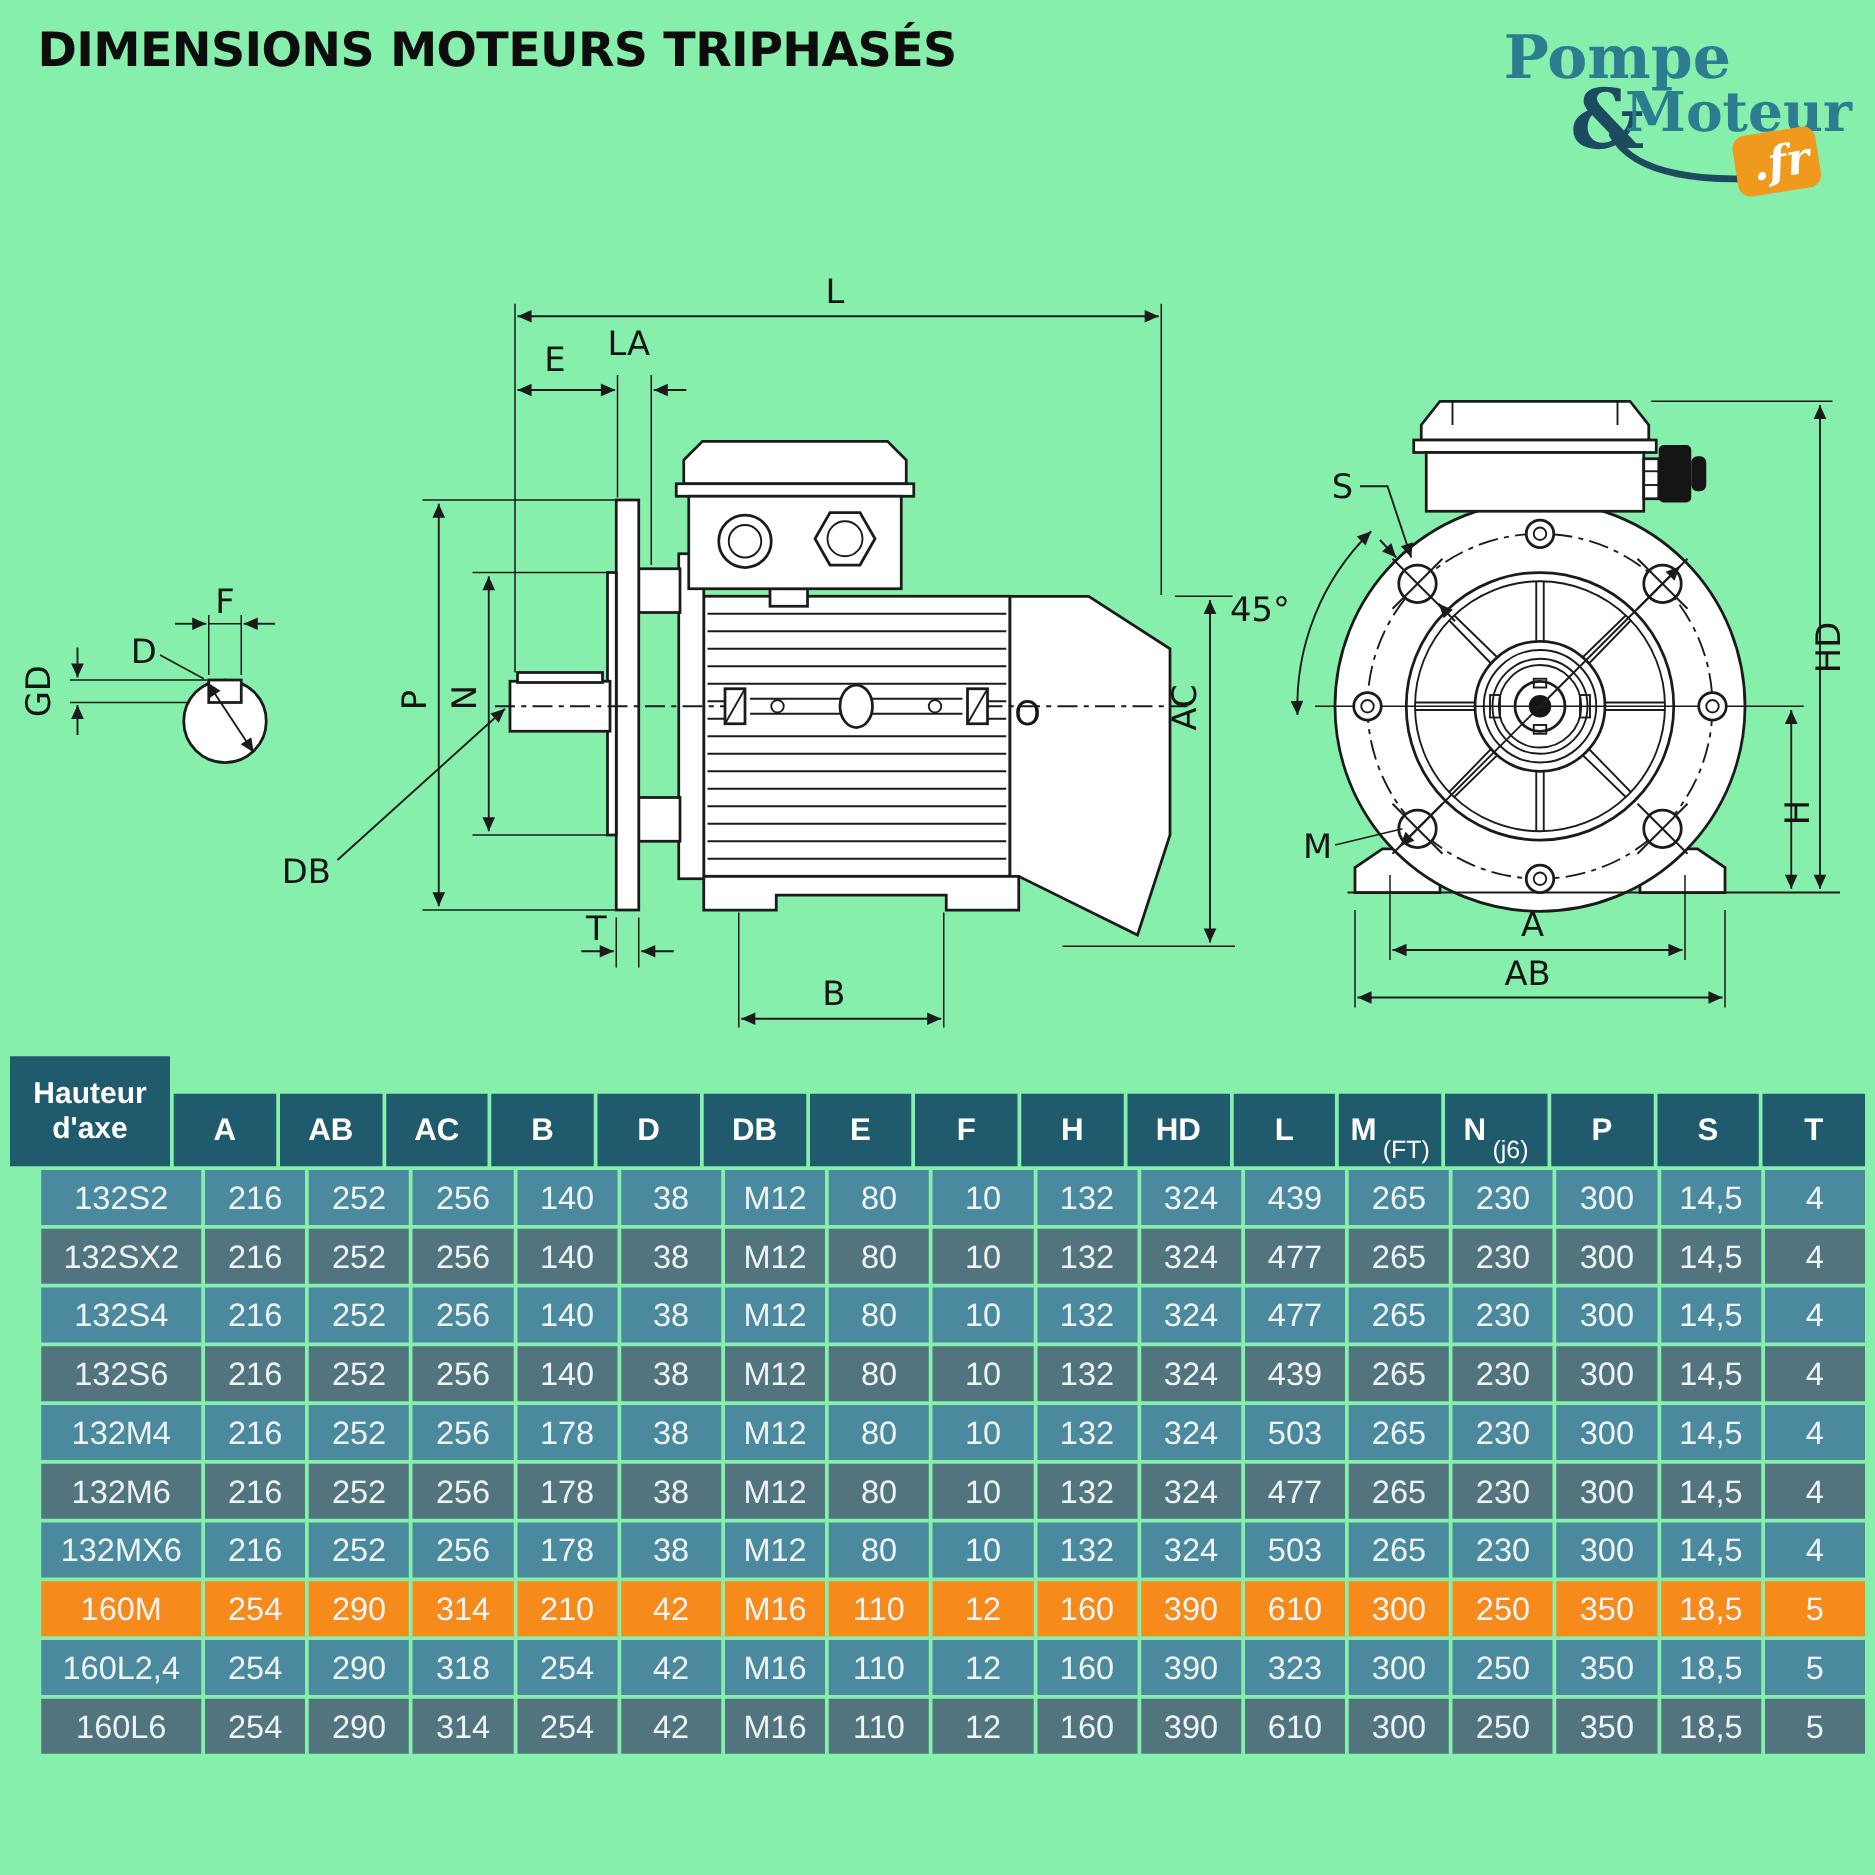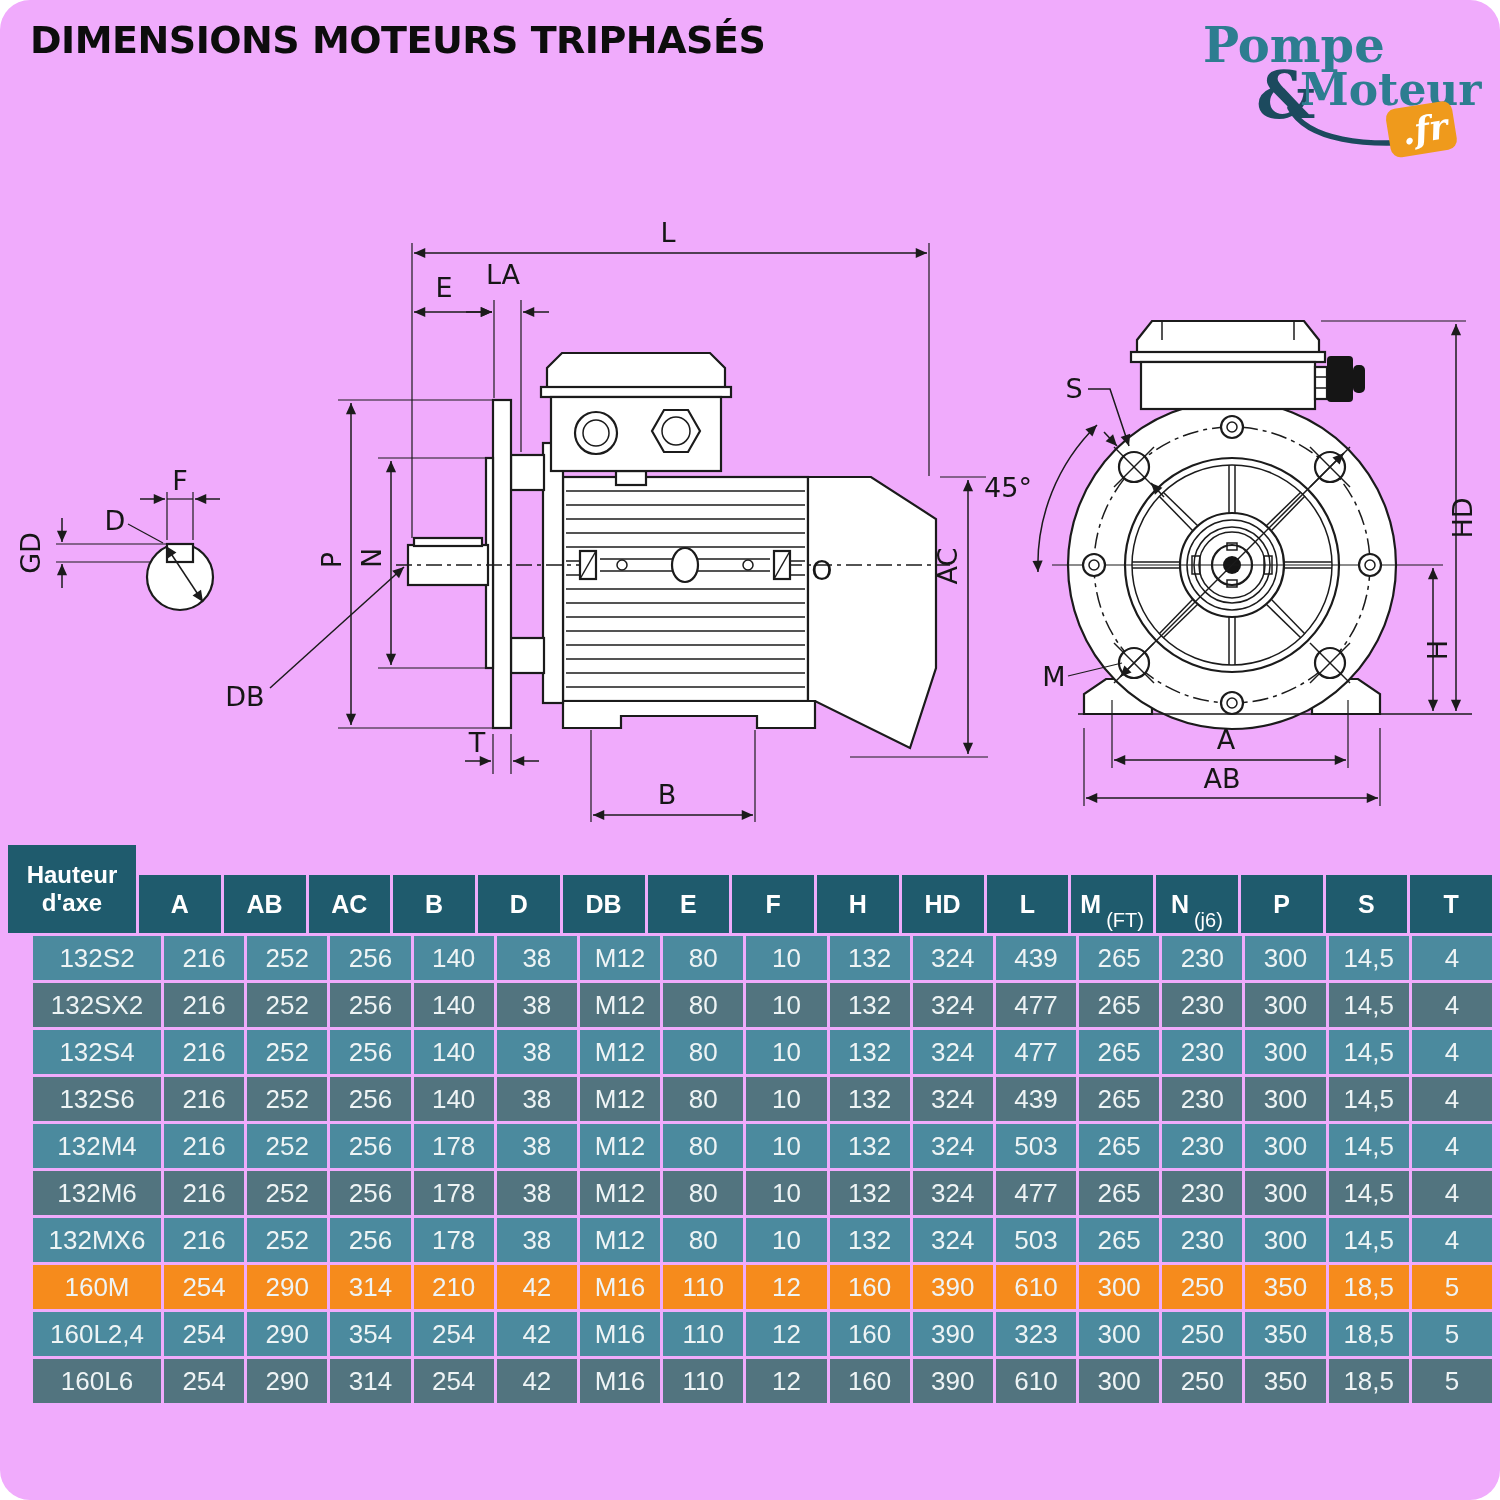--- a/index.html
+++ b/index.html
@@ -1,17 +1,17 @@
 <!DOCTYPE html>
 <html><head>
 <meta charset="utf-8">
 <style>
   html,body{margin:0;padding:0;background:#ffffff;}
-  .page{position:relative;width:1500px;height:1500px;background:#f0abfc;overflow:hidden;
-        font-family:"Liberation Sans",sans-serif;color:#111;border-radius:30px;}
+  .page{position:relative;width:1500px;height:1500px;background:#86efac;overflow:hidden;
+        font-family:"Liberation Sans",sans-serif;color:#111;}
   
   .title{position:absolute;left:30px;top:18px;font-size:38px;font-weight:bold;
          letter-spacing:-0.5px;color:#0d0d0d;font-family:"DejaVu Sans",sans-serif;}
   .subtitle{position:absolute;left:32px;top:68px;font-size:25px;font-weight:bold;color:#141414;}
   
   .logo-svg{position:absolute;left:1150px;top:10px;}
   
   .draw-svg{position:absolute;left:0;top:195px;}
   .o2{fill:none;stroke:#1b1b1b;stroke-width:2.2;}
   .o2w{fill:#ffffff;stroke:#1b1b1b;stroke-width:2.2;}
@@ -499,21 +499,21 @@
           <div class="cell">300</div>
           <div class="cell">250</div>
           <div class="cell">350</div>
           <div class="cell">18,5</div>
           <div class="cell">5</div>
         </div>
         <div class="trow row-light">
           <div class="cell">160L2,4</div>
           <div class="cell">254</div>
           <div class="cell">290</div>
-          <div class="cell">354</div>
+          <div class="cell">318</div>
           <div class="cell">254</div>
           <div class="cell">42</div>
           <div class="cell">M16</div>
           <div class="cell">110</div>
           <div class="cell">12</div>
           <div class="cell">160</div>
           <div class="cell">390</div>
           <div class="cell">323</div>
           <div class="cell">300</div>
           <div class="cell">250</div>

